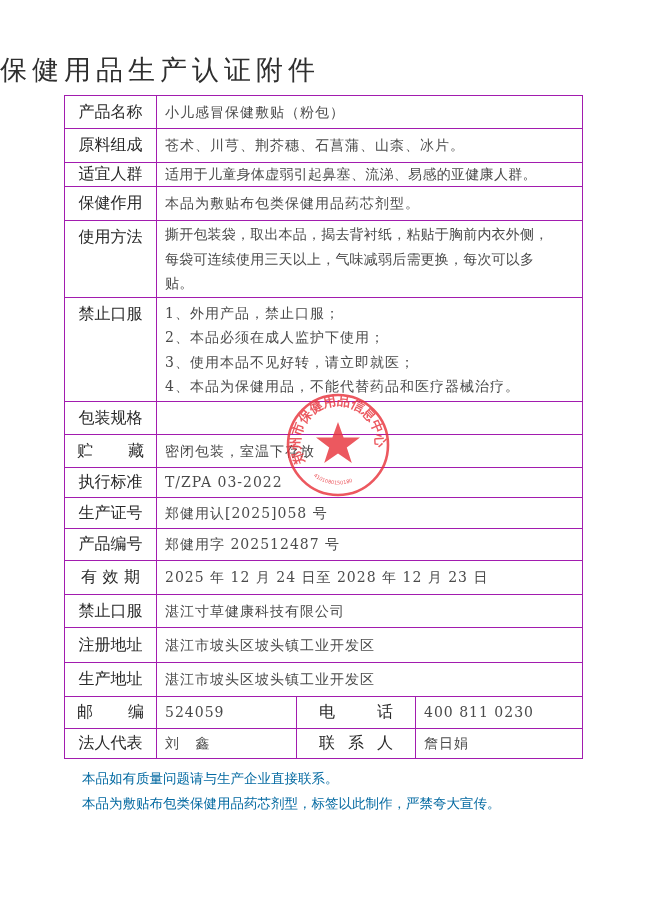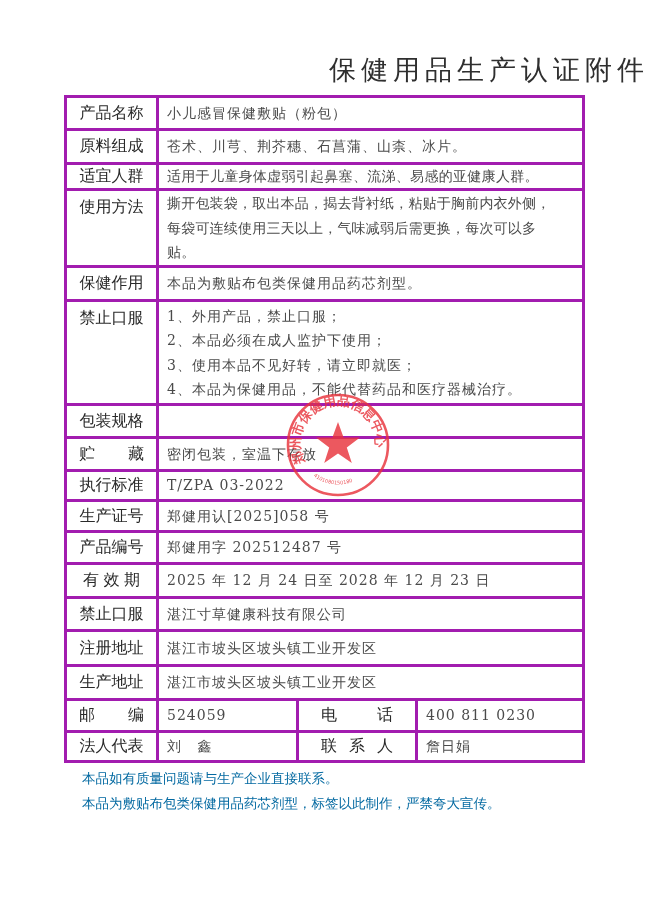--- a/index.html
+++ b/index.html
@@ -1,23 +1,23 @@
 <!DOCTYPE html>
 <html><head>
 <meta charset="utf-8">
 <style>
   html, body { margin: 0; padding: 0; background: #ffffff; }
   body { width: 649px; height: 900px; position: relative; overflow: hidden;
          font-family: "DejaVu Serif", "Liberation Serif", serif; color: #3a3a3a; }
-  .title { position: absolute; top: 52px; left: 0; width: 649px; text-align: right;
+  .title { position: absolute; top: 52px; left: 0; width: 649px; text-align: left;
            font-size: 27px; letter-spacing: 5px; color: #2f2f2f;
            font-family: "DejaVu Sans", "Liberation Sans", sans-serif; font-weight: normal; }
   table.cert { position: absolute; left: 64px; top: 95px; width: 518px;
                border-collapse: collapse; table-layout: fixed; }
-  table.cert td { border: 3px solid #a21caf; padding: 0; vertical-align: middle; }
+  table.cert td { border: 1px solid #a21caf; padding: 0; vertical-align: middle; }
   td.lbl { width: 91px; text-align: center; font-size: 16px; color: #2a2a2a;
            font-family: "DejaVu Sans", "Liberation Sans", sans-serif; }
   td.val { padding-left: 8px !important; font-size: 14px; color: #4a4a4a; letter-spacing: 1px; line-height: 23px; }
   td.lbl.top { vertical-align: top; padding-top: 6px; }
   .lbl-spread { display: flex; justify-content: space-between; padding: 0 12px; }
   .lbl-spread3 { display: flex; justify-content: space-between; padding: 0 16px; }
   .multi div { line-height: 24.5px; }
   .notes { position: absolute; left: 82px; top: 766px; font-size: 13.5px; color: #0369a1;
            font-family: "DejaVu Sans", "Liberation Sans", sans-serif; line-height: 25px; }
   .stamp { position: absolute; left: 285px; top: 392px; width: 106px; height: 106px; pointer-events: none; opacity: 0.82; }
@@ -40,31 +40,31 @@
     <td class="val" colspan="3">小儿感冒保健敷贴（粉包）</td>
   </tr>
   <tr style="height:34px">
     <td class="lbl">原料组成</td>
     <td class="val" colspan="3">苍术、川芎、荆芥穗、石菖蒲、山柰、冰片。</td>
   </tr>
   <tr style="height:23px">
     <td class="lbl">适宜人群</td>
     <td class="val" colspan="3" style="letter-spacing:0.3px">适用于儿童身体虚弱引起鼻塞、流涕、易感的亚健康人群。</td>
   </tr>
+  <tr style="height:34px">
+    <td class="lbl">保健作用</td>
+    <td class="val" colspan="3">本品为敷贴布包类保健用品药芯剂型。</td>
+  </tr>
   <tr style="height:77px">
     <td class="lbl top">使用方法</td>
     <td class="val multi" colspan="3" style="letter-spacing:0.2px">
       <div>撕开包装袋，取出本品，揭去背衬纸，粘贴于胸前内衣外侧，</div>
       <div>每袋可连续使用三天以上，气味减弱后需更换，每次可以多</div>
       <div>贴。</div>
     </td>
-  </tr>
-  <tr style="height:34px">
-    <td class="lbl">保健作用</td>
-    <td class="val" colspan="3">本品为敷贴布包类保健用品药芯剂型。</td>
   </tr>
   <tr style="height:104px">
     <td class="lbl top">禁止口服</td>
     <td class="val multi" colspan="3">
       <div>1、外用产品，禁止口服；</div>
       <div>2、本品必须在成人监护下使用；</div>
       <div>3、使用本品不见好转，请立即就医；</div>
       <div>4、本品为保健用品，不能代替药品和医疗器械治疗。</div>
     </td>
   </tr>

